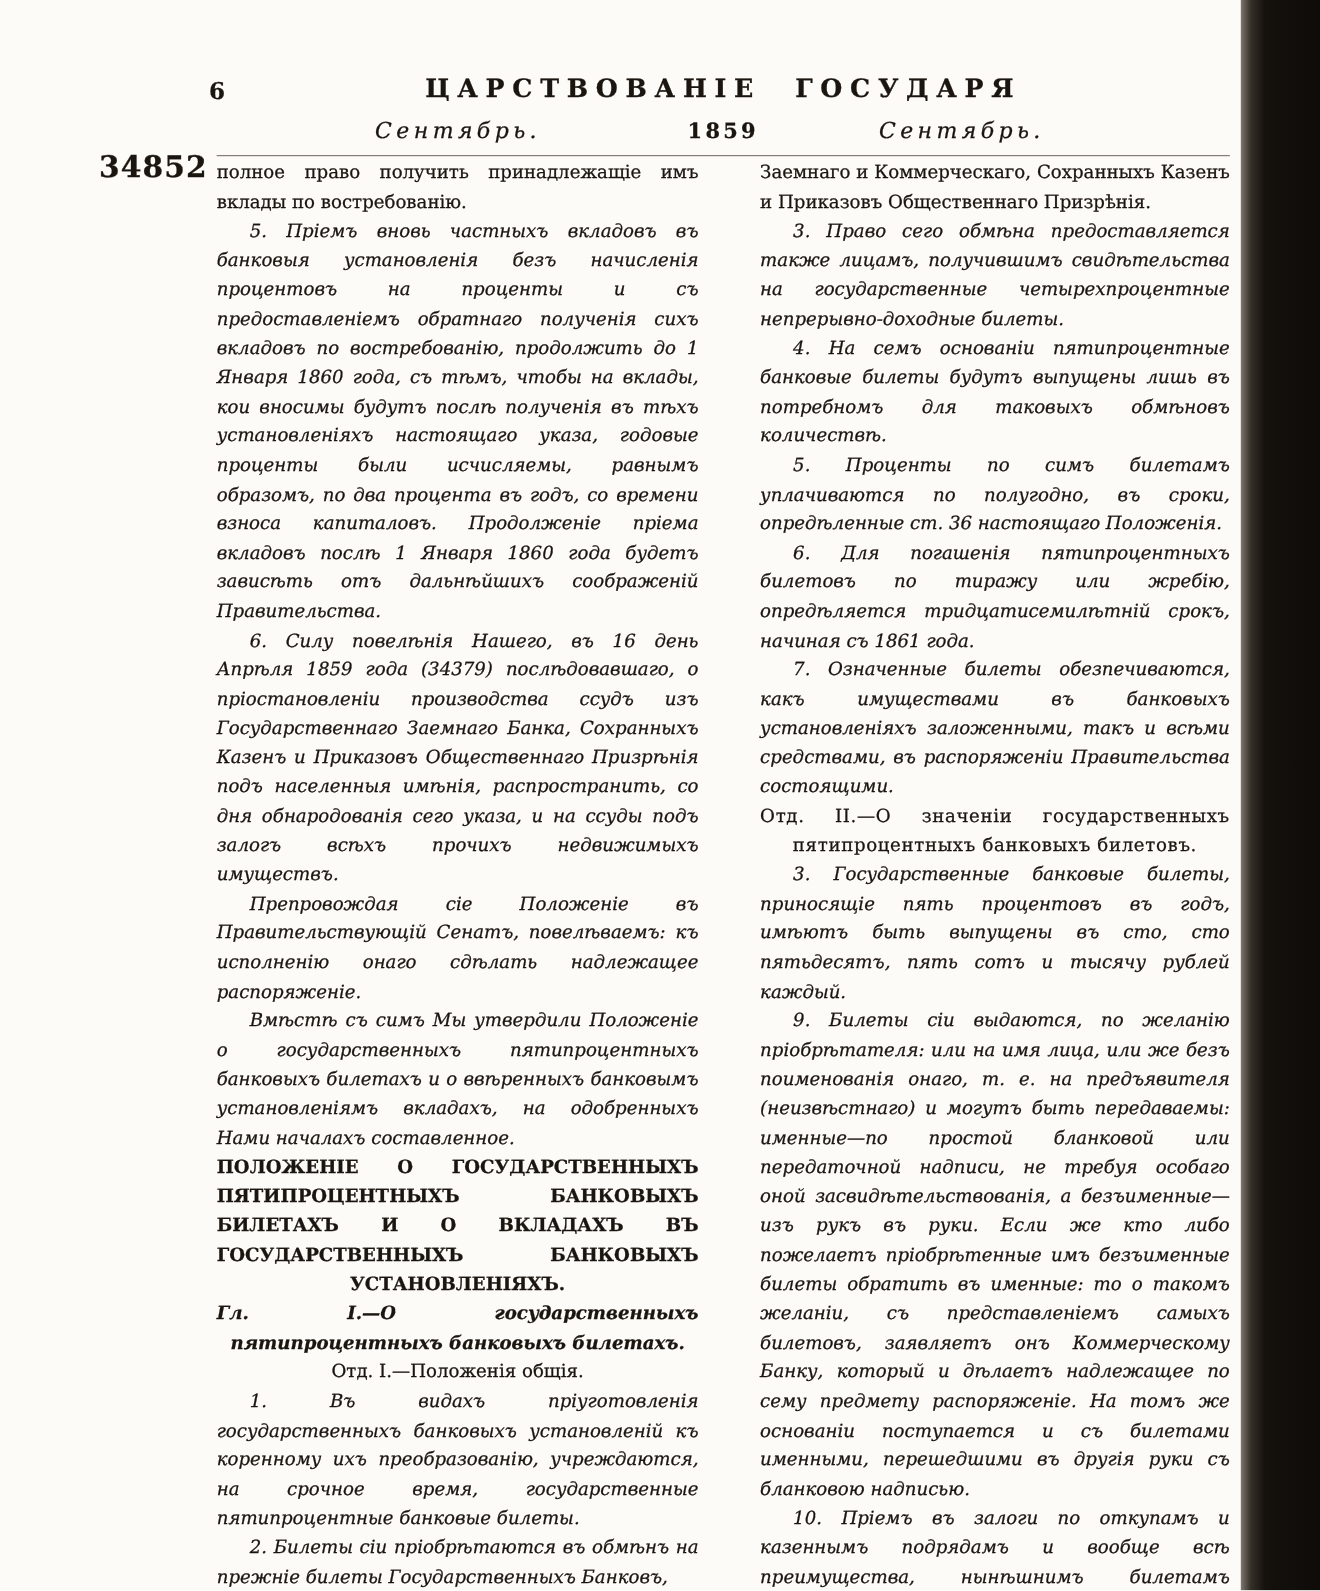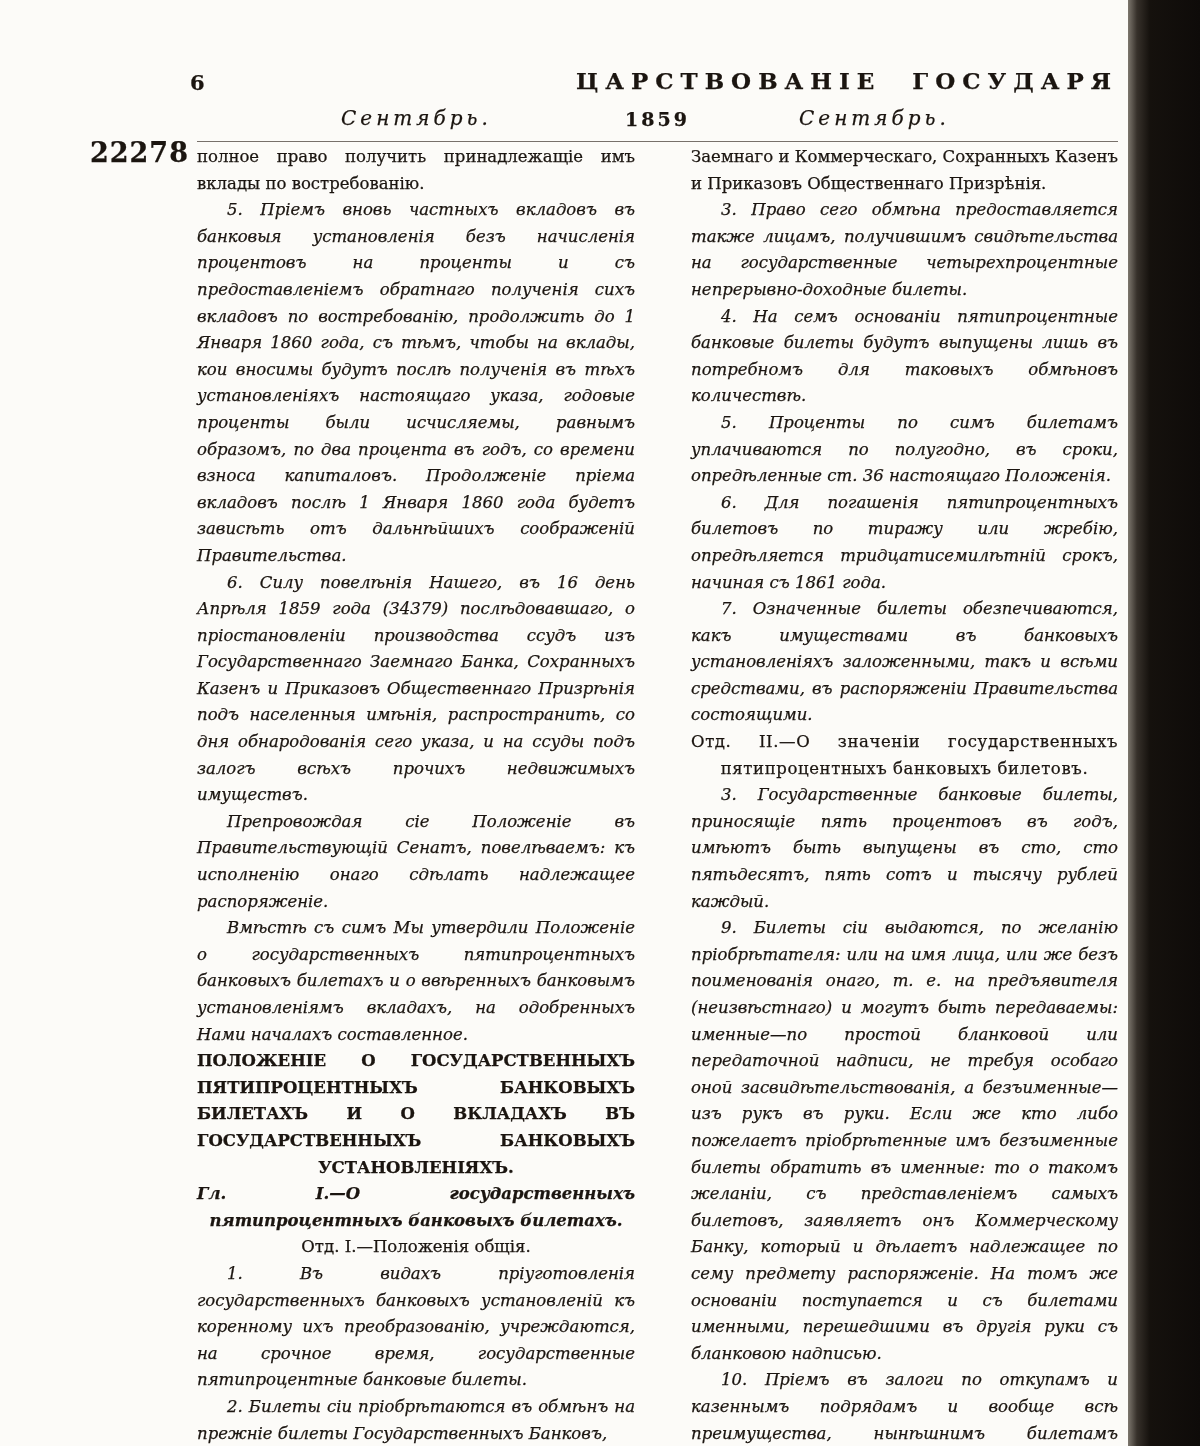--- a/index.html
+++ b/index.html
@@ -17,21 +17,21 @@
   .edge-bar {
     position:absolute; top:0; right:0; height:100%; width:72px;
     background:linear-gradient(to right,#7d776e 0,#36302a 9px,#15110d 22px,#0e0b09 100%);
   }
   .page-number {
     position:absolute; top:70px; left:190px;
     font-size:21px; font-weight:bold;
   }
   .title {
     position:absolute; top:67px; left:197px; width:921px;
-    text-align:right; font-size:23px; font-weight:bold;
+    text-align:center; font-size:23px; font-weight:bold;
     letter-spacing:7px; word-spacing:16px; white-space:nowrap;
   }
   .month {
     position:absolute; top:106px;
     font-style:italic; font-weight:normal; font-size:20px; letter-spacing:4px;
   }
   .month-left { left:341px; }
   .month-right { left:799px; }
   .year {
     position:absolute; top:108px; left:197px; width:921px;
@@ -81,21 +81,21 @@
 
   <span class="page-number">6</span>
   <h1 class="title">ЦАРСТВОВАНІЕ ГОСУДАРЯ</h1>
 
   <span class="month month-left">Сентябрь.</span>
   <span class="year">1859</span>
   <span class="month month-right">Сентябрь.</span>
 
   <div class="header-rule"></div>
 
-  <span class="act-number">22278</span>
+  <span class="act-number">34852</span>
 
   <main class="columns">
 
     <section class="col col-left">
       <p class="cont">полное право получить принадлежащіе имъ вклады по востребованію.</p>
       <p class="indent">5. Пріемъ вновь частныхъ вкладовъ въ банковыя установленія безъ начисленія процентовъ на проценты и съ предоставленіемъ обратнаго полученія сихъ вкладовъ по востребованію, продолжить до 1 Января 1860 года, съ тѣмъ, чтобы на вклады, кои вносимы будутъ послѣ полученія въ тѣхъ установленіяхъ настоящаго указа, годовые проценты были исчисляемы, равнымъ образомъ, по два процента въ годъ, со времени взноса капиталовъ. Продолженіе пріема вкладовъ послѣ 1 Января 1860 года будетъ зависѣть отъ дальнѣйшихъ соображеній Правительства.</p>
       <p class="indent">6. Силу повелѣнія Нашего, въ 16 день Апрѣля 1859 года (34379) послѣдовавшаго, о пріостановленіи производства ссудъ изъ Государственнаго Заемнаго Банка, Сохранныхъ Казенъ и Приказовъ Общественнаго Призрѣнія подъ населенныя имѣнія, распространить, со дня обнародованія сего указа, и на ссуды подъ залогъ всѣхъ прочихъ недвижимыхъ имуществъ.</p>
       <p class="indent">Препровождая сіе Положеніе въ Правительствующій Сенатъ, повелѣваемъ: къ исполненію онаго сдѣлать надлежащее распоряженіе.</p>
       <p class="indent">Вмѣстѣ съ симъ Мы утвердили Положеніе о государственныхъ пятипроцентныхъ банковыхъ билетахъ и о ввѣренныхъ банковымъ установленіямъ вкладахъ, на одобренныхъ Нами началахъ составленное.</p>
       <p class="head-bold">ПОЛОЖЕНІЕ О ГОСУДАРСТВЕННЫХЪ ПЯТИПРОЦЕНТНЫХЪ БАНКОВЫХЪ БИЛЕТАХЪ И О ВКЛАДАХЪ ВЪ ГОСУДАРСТВЕННЫХЪ БАНКОВЫХЪ УСТАНОВЛЕНІЯХЪ.</p>

